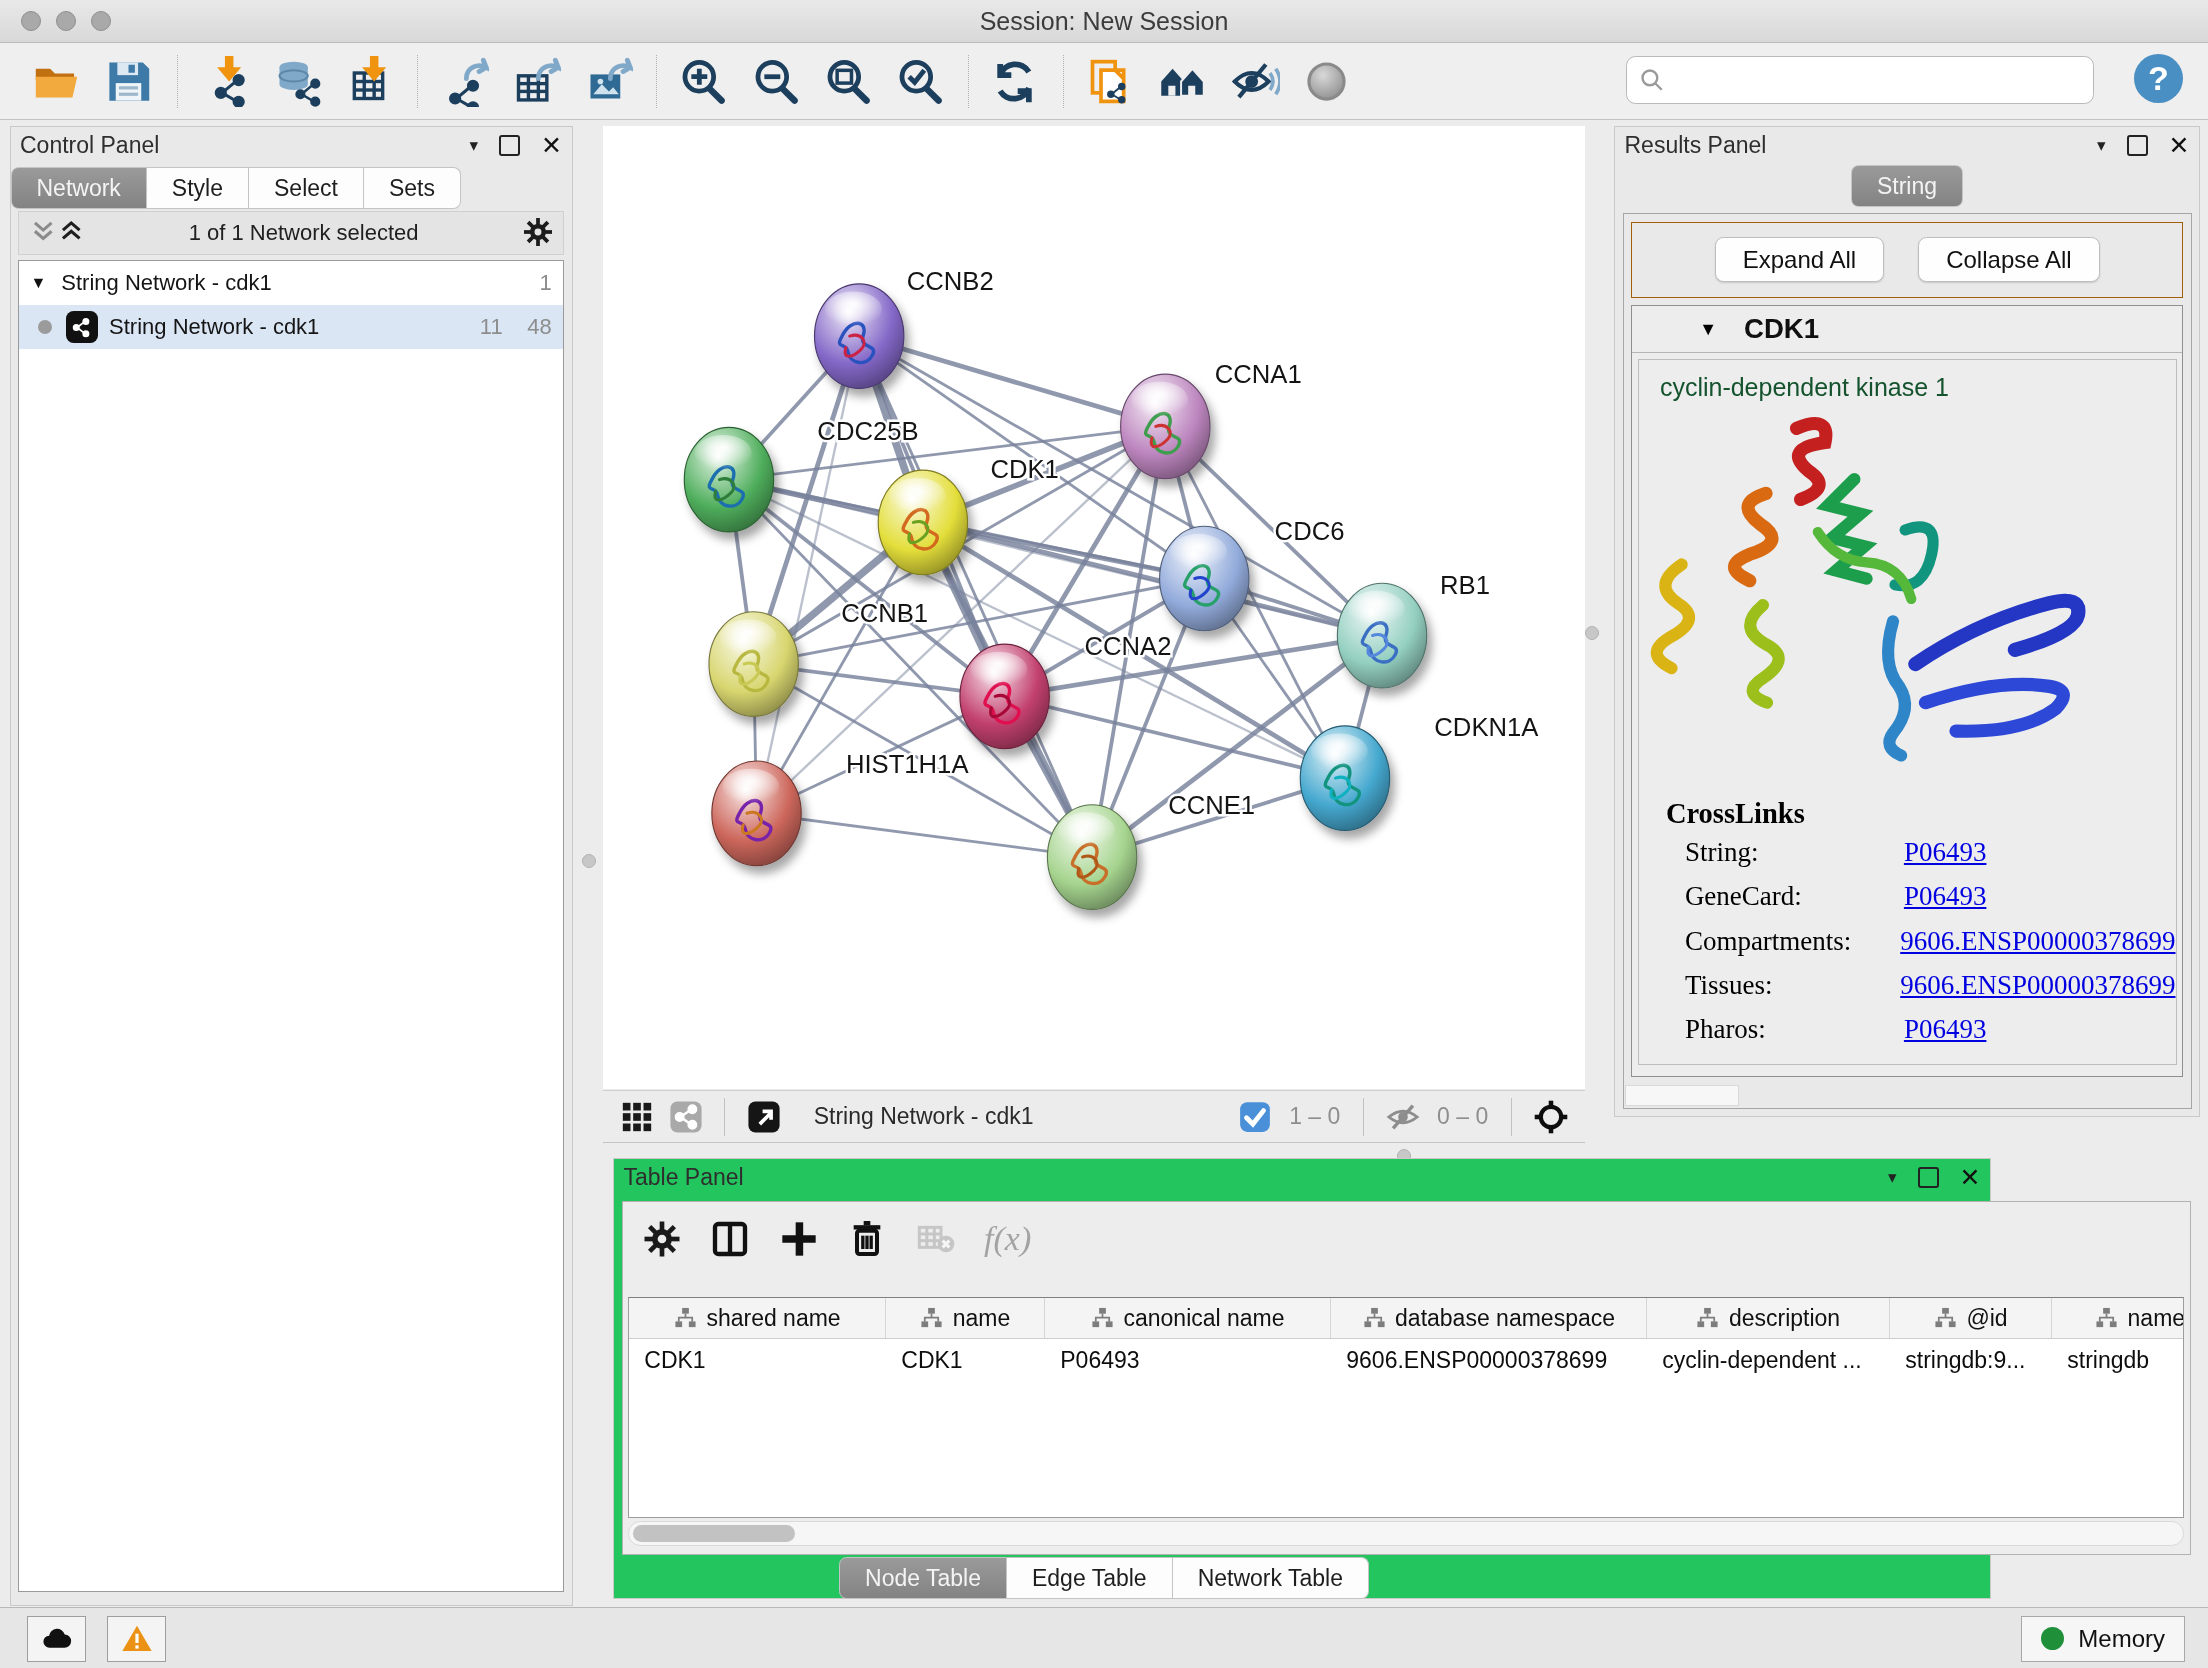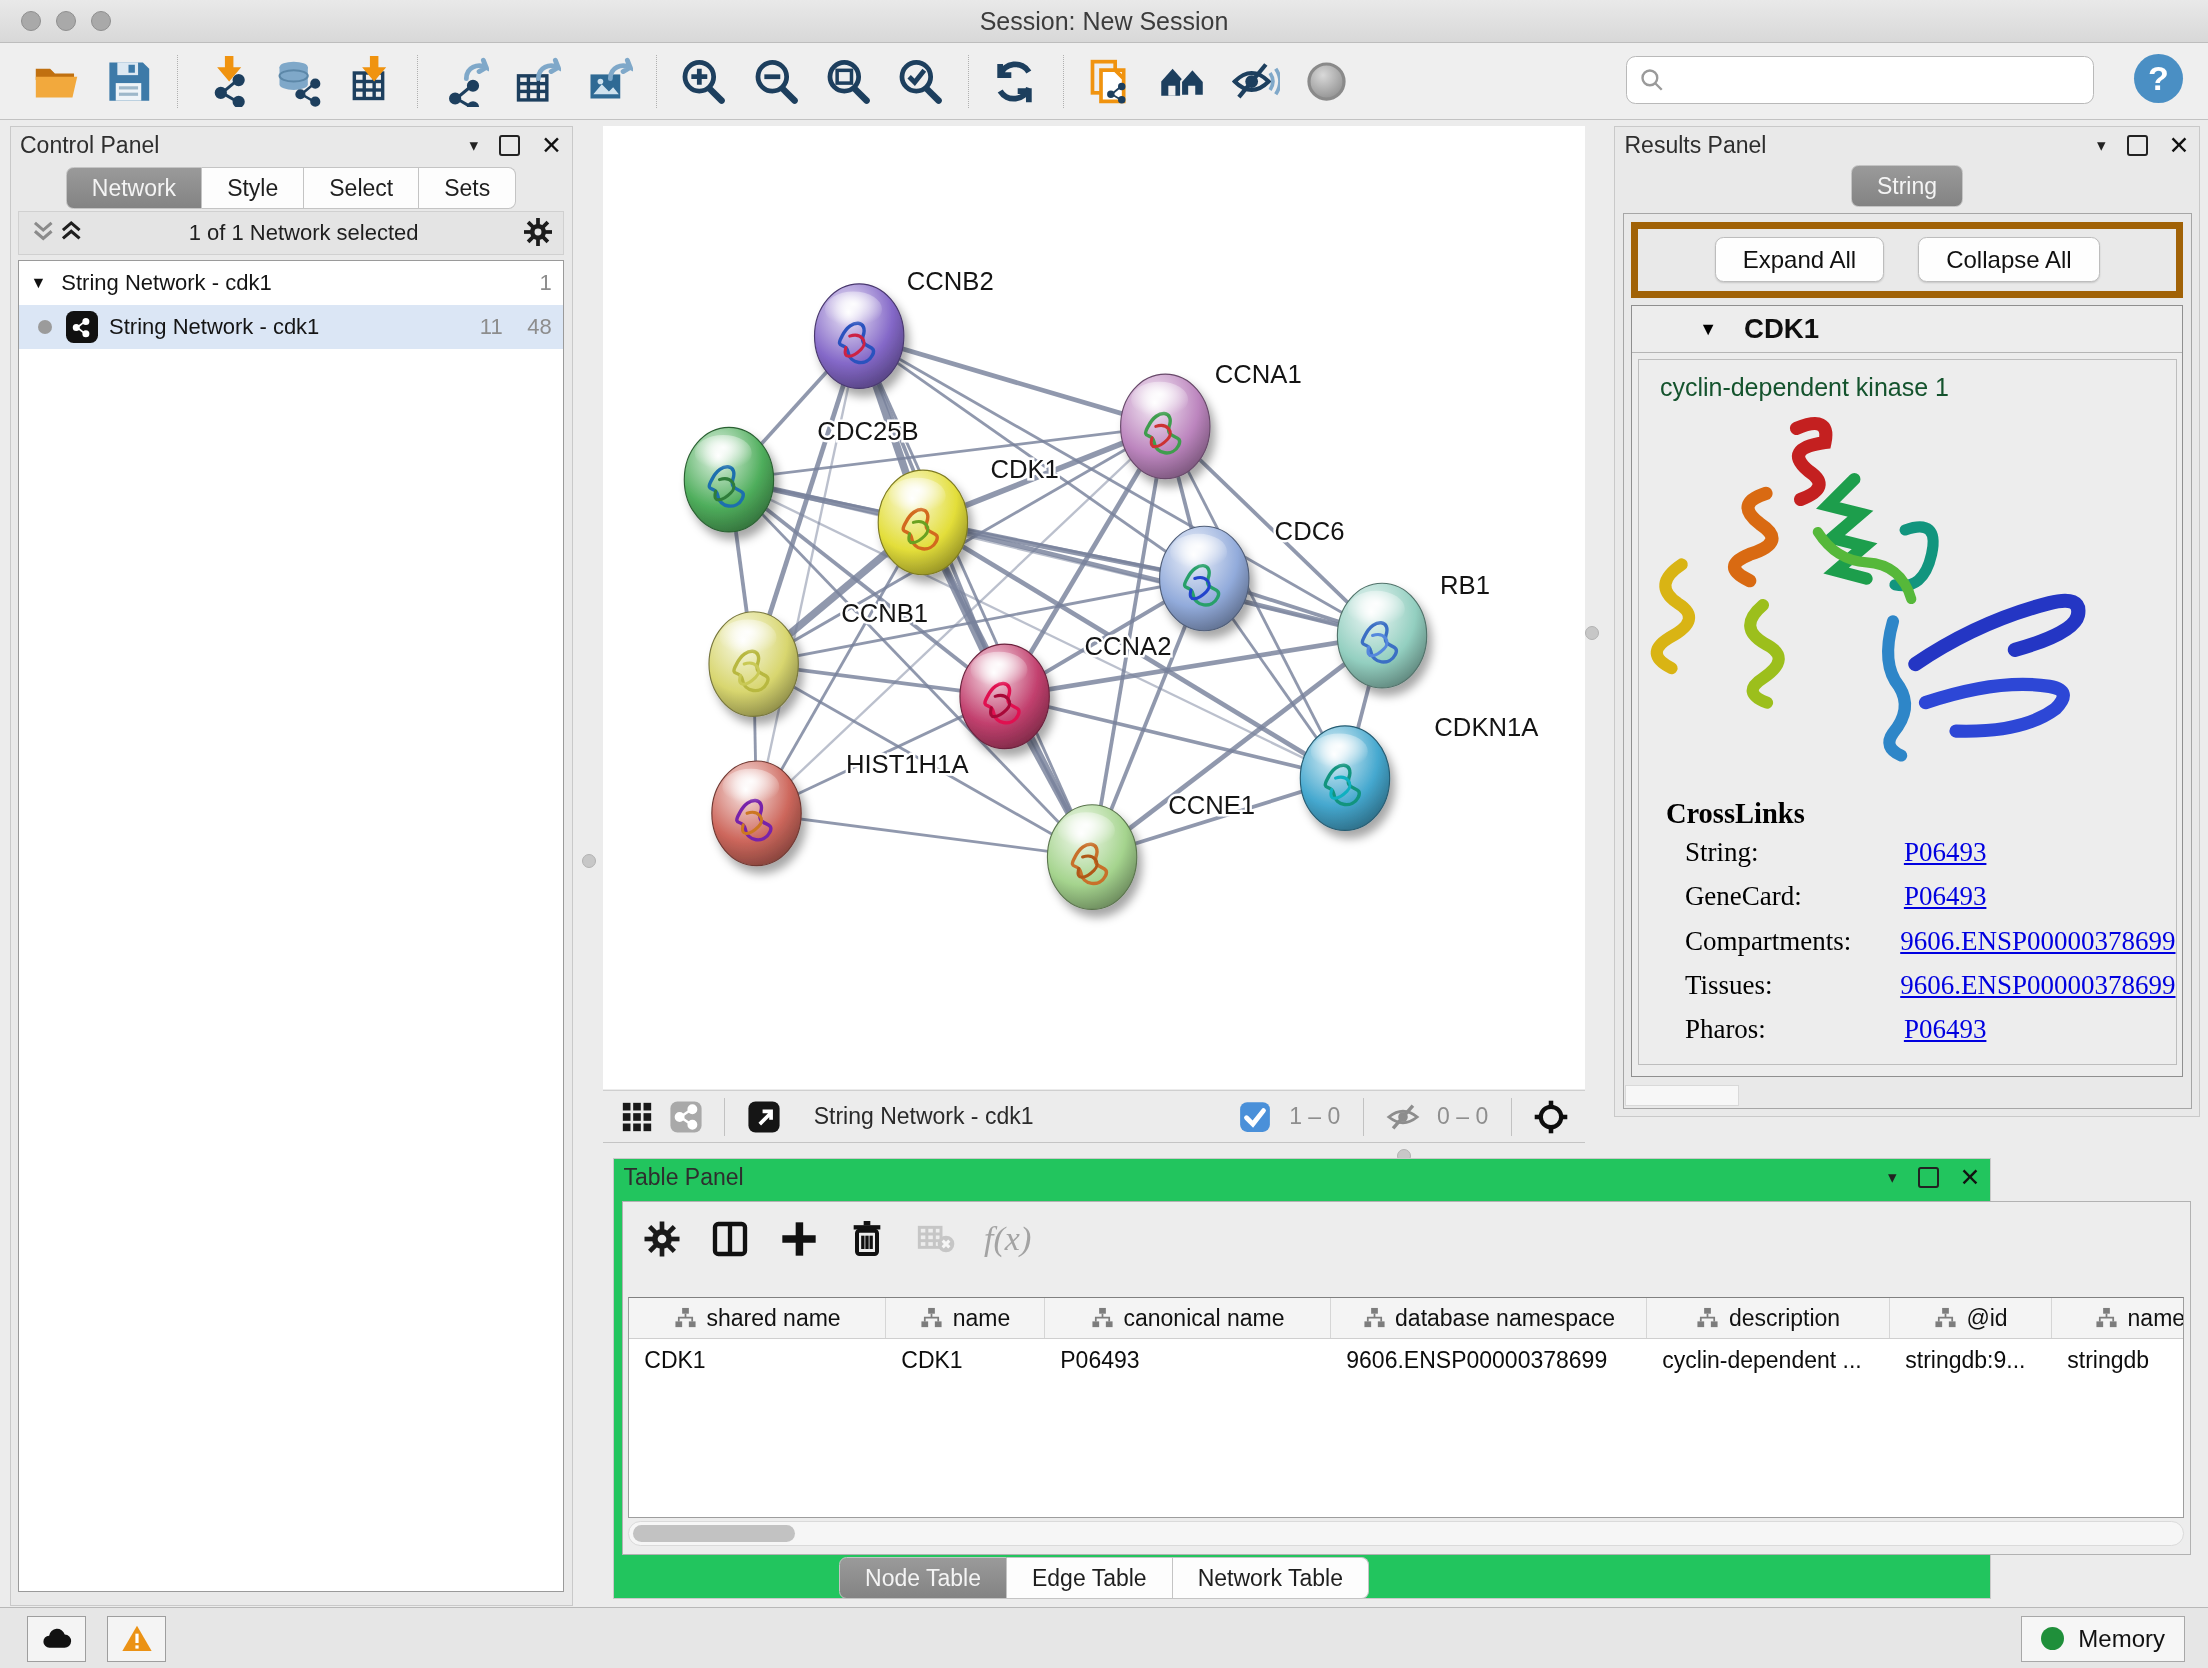--- a/index.html
+++ b/index.html
@@ -22,21 +22,21 @@
   .help-btn{position:absolute;right:25px;top:11.4px;width:49px;height:49px;border-radius:50%;background:#4a8fc4;color:#fff;font-size:34px;font-weight:bold;display:flex;align-items:center;justify-content:center;}
 
   
   .panel-head{display:flex;align-items:center;height:36px;padding:0 9.5px;}
   .panel-title{font-size:23px;color:#2e2e2e;}
   .ph-icons{margin-left:auto;display:flex;align-items:center;gap:21px;}
   .tri{font-size:17px;color:#222;}
   .boxicon{width:21px;height:21px;border:2.4px solid #222;border-radius:2.9px;box-sizing:border-box;}
   .xicon{font-size:25px;font-weight:bold;color:#111;line-height:1;}
 
-  .tabrow{display:flex;justify-content:center;}
+  .tabrow{display:flex;}
   .tab{font-size:23px;padding:6.7px 25px;background:#fdfdfd;border:1px solid #c4c4c4;border-left:none;color:#1e1e1e;}
   .tab:first-child{border-left:1px solid #c4c4c4;border-radius:7.6px 0 0 7.6px;}
   .tab:last-child{border-radius:0 7.6px 7.6px 0;}
   .tab.sel{background:linear-gradient(#9a9a9a,#838383);color:#f4f4f4;}
   .tab.single{border-radius:7.6px;border-left:1px solid #c4c4c4;}
 
   
   .control-panel{position:absolute;left:9.5px;top:126px;width:563px;height:1480px;background:#e9e9e9;border:1px solid #c9c9c9;box-sizing:border-box;}
   .cp-toolstrip{position:absolute;left:7.6px;top:84px;width:546px;height:44px;display:flex;align-items:center;background:#e4e4e4;border:1px solid #d0d0d0;box-sizing:border-box;padding:0 9.5px;}
   .cp-status{flex:1;text-align:center;font-size:22px;color:#1f1f1f;}
@@ -59,21 +59,21 @@
   .nb-sep{width:1px;height:38px;border-left:1px solid #c2c2c2;margin:0 13.3px;}
   .nb-title{font-size:23px;color:#2a2a2a;margin-left:25px;}
   .nb-right{margin-left:auto;display:flex;align-items:center;}
   .nb-count{color:#8e8e8e;margin:0 9.5px;}
   .splitdot{position:absolute;width:14.3px;height:14.3px;border-radius:50%;background:#c7c7c7;border:1px solid #b2b2b2;box-sizing:border-box;}
 
   
   .results-panel{position:absolute;left:1614px;top:126px;width:586px;height:991px;background:#e9e9e9;border:1px solid #c9c9c9;box-sizing:border-box;}
   .rp-box{position:absolute;left:7.6px;top:86px;width:569px;height:896px;background:#e9e9e9;border:1px solid #a6a6a6;box-sizing:border-box;}
   .rp-tabs{position:absolute;left:0;top:38px;width:100%;display:flex;justify-content:center;}
-  .expand-box{position:absolute;left:7.6px;top:7.6px;width:552px;height:76px;border:7px solid #a16207;display:flex;align-items:center;justify-content:center;gap:34px;box-sizing:border-box;}
+  .expand-box{position:absolute;left:7.6px;top:7.6px;width:552px;height:76px;border:1px solid #a16207;display:flex;align-items:center;justify-content:center;gap:34px;box-sizing:border-box;}
   .btn{font-size:24px;color:#111;background:#fefefe;border:1px solid #bdbdbd;border-radius:8.6px;padding:7.6px 27px;box-shadow:0 1px 1.9px rgba(0,0,0,.15);}
   .gene-box{position:absolute;left:7.6px;top:91px;width:552px;height:772px;border:1px solid #8f8f8f;background:#ededed;box-sizing:border-box;}
   .gene-head{display:flex;align-items:center;height:46px;border-bottom:1px solid #b5b5b5;}
   .gene-disc{font-size:18px;margin:0 27px 0 67px;}
   .gene-name{font-size:27.6px;font-weight:bold;color:#101010;}
   .gene-body{margin:5.7px;border:1px solid #bdbdbd;height:706px;box-sizing:border-box;background:#ededed;overflow:hidden;}
   .gene-desc{font-size:25px;color:#14532d;padding:13.3px 0 0 21px;}
   .protein{width:447px;height:380px;margin:5.7px auto 0 auto;}
   .xl-title{font-family:"Liberation Serif","DejaVu Serif",serif;font-weight:bold;font-size:28.5px;color:#000;padding:7.6px 0 0 27px;}
   .xl-row{display:flex;font-family:"Liberation Serif","DejaVu Serif",serif;font-size:27px;padding:6.7px 0 6.7px 46px;}

